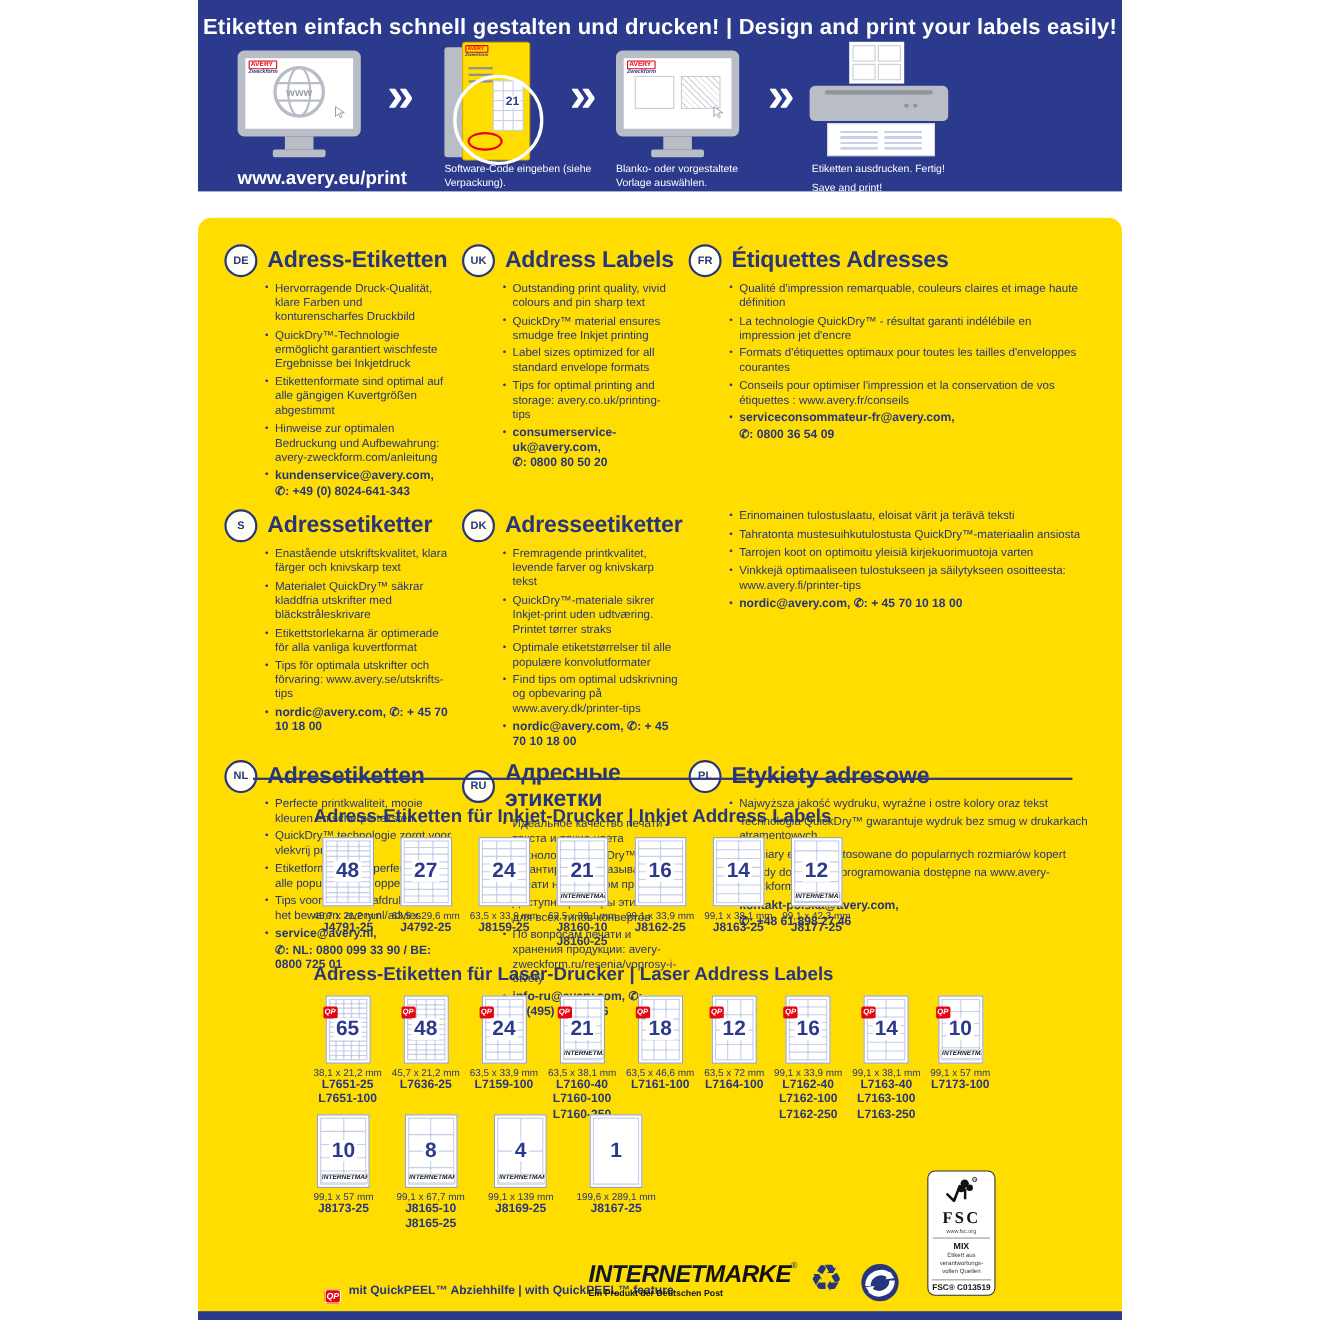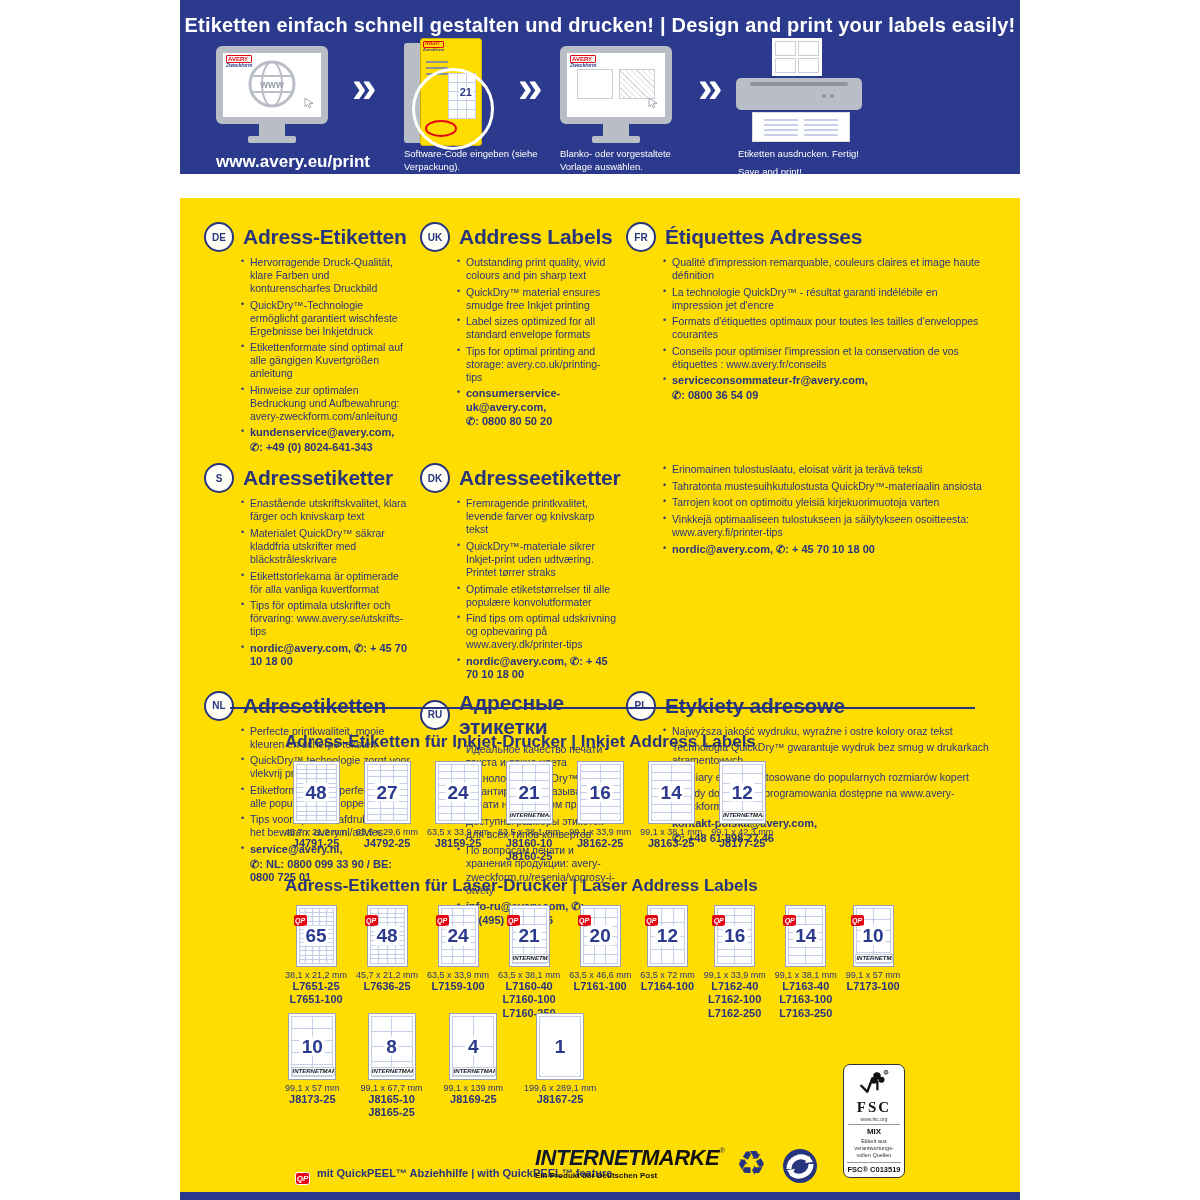--- a/index.html
+++ b/index.html
@@ -52,21 +52,21 @@
   .p-slot{position:absolute;left:14px;top:4px;width:98px;height:4px;background:#8e939c;border-radius:2px;}
   .p-dot{position:absolute;top:16px;width:4px;height:4px;border-radius:50%;background:#8e939c;}
   .p-d1{left:86px}.p-d2{left:94px}
   .p-out{position:absolute;left:16px;top:74px;width:96px;height:28px;background:#fff;
         border:1px solid #d7dade;display:flex;gap:6px;align-items:center;justify-content:center;}
   .p-mini{width:34px;height:18px;background:repeating-linear-gradient(0deg,#c7cfe9 0 2px,#fff 2px 5px);}
   
   .tpl{position:absolute;top:16px;width:34px;height:28px;background:#fff;border:1px solid #c9cdd4;}
   .t1{left:10px}.t2{left:52px;background:repeating-linear-gradient(45deg,#fff 0 3px,#d8dbe0 3px 4px);}
   
-  .content{position:absolute;left:180px;top:198px;width:840px;height:1002px;background:#ffdd00;color:#27357e;}
+  .content{position:absolute;left:180px;top:198px;width:840px;height:1002px;background:#ffdd00;color:#27357e;border-radius:12px;}
   .langs{position:absolute;left:24px;top:24px;width:796px;display:grid;
         grid-template-columns:216px 206px 1fr;row-gap:8px;}
   .lang{min-height:150px;padding-right:10px;}
   .lang-head{display:flex;align-items:center;margin-bottom:4px;}
   .lang-badge{width:26px;height:26px;border:2.5px solid #27357e;border-radius:50%;background:#fffef5;
         color:#27357e;font-size:10px;font-weight:bold;display:flex;align-items:center;justify-content:center;
         flex:0 0 auto;}
   .lang-title{font-size:21px;font-weight:bold;margin-left:9px;letter-spacing:-.2px;}
   .bullets{padding-left:37px;}
   .bullet{display:grid;grid-template-columns:9px 1fr;font-size:10.5px;line-height:1.24;margin-bottom:3.5px;}
@@ -261,21 +261,21 @@
             <div class="bullet">
               <span class="dot">•</span>
               <span class="btxt">Hervorragende Druck-Qualität, klare Farben und konturenscharfes Druckbild</span>
             </div>
             <div class="bullet">
               <span class="dot">•</span>
               <span class="btxt">QuickDry™-Technologie ermöglicht garantiert wischfeste Ergebnisse bei Inkjetdruck</span>
             </div>
             <div class="bullet">
               <span class="dot">•</span>
-              <span class="btxt">Etikettenformate sind optimal auf alle gängigen Kuvertgrößen anleitung</span>
+              <span class="btxt">Etikettenformate sind optimal auf alle gängigen Kuvertgrößen abgestimmt</span>
             </div>
             <div class="bullet">
               <span class="dot">•</span>
               <span class="btxt">Hinweise zur optimalen Bedruckung und Aufbewahrung: avery-zweckform.com/anleitung</span>
             </div>
             <div class="bullet contact">
               <span class="dot">•</span>
               <span class="btxt">kundenservice@avery.com,</span>
             </div>
             <div class="bullet contact">
@@ -1001,21 +1001,21 @@
                 <i class="cell"></i>
                 <i class="cell"></i>
                 <i class="cell"></i>
                 <i class="cell"></i>
                 <i class="cell"></i>
                 <i class="cell"></i>
                 <i class="cell"></i>
                 <i class="cell"></i>
               </div>
               <span class="qp-chip">QP</span>
-              <span class="pnum">20</span>
+              <span class="pnum">18</span>
             </div>
             <div class="psize">63,5 x 46,6 mm</div>
             <div class="skus">
               <div class="sku">L7161-100</div>
             </div>
           </div>
           <div class="card">
             <div class="psheet">
               <div class="cells" style="grid-template-columns: repeat(3, 1fr); grid-template-rows: repeat(4, 1fr);">
                 <i class="cell"></i>

